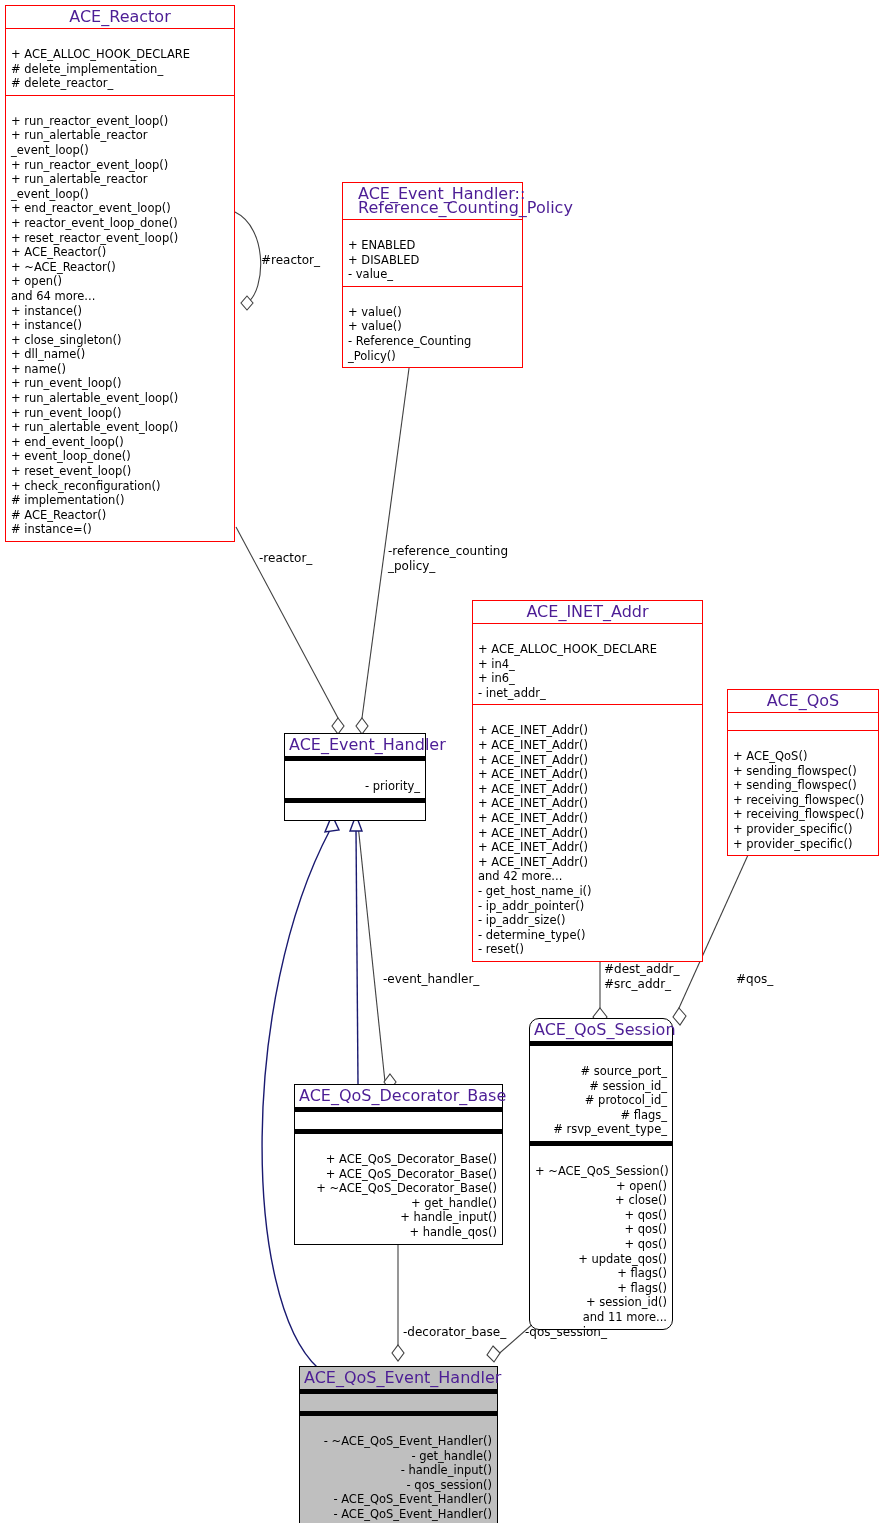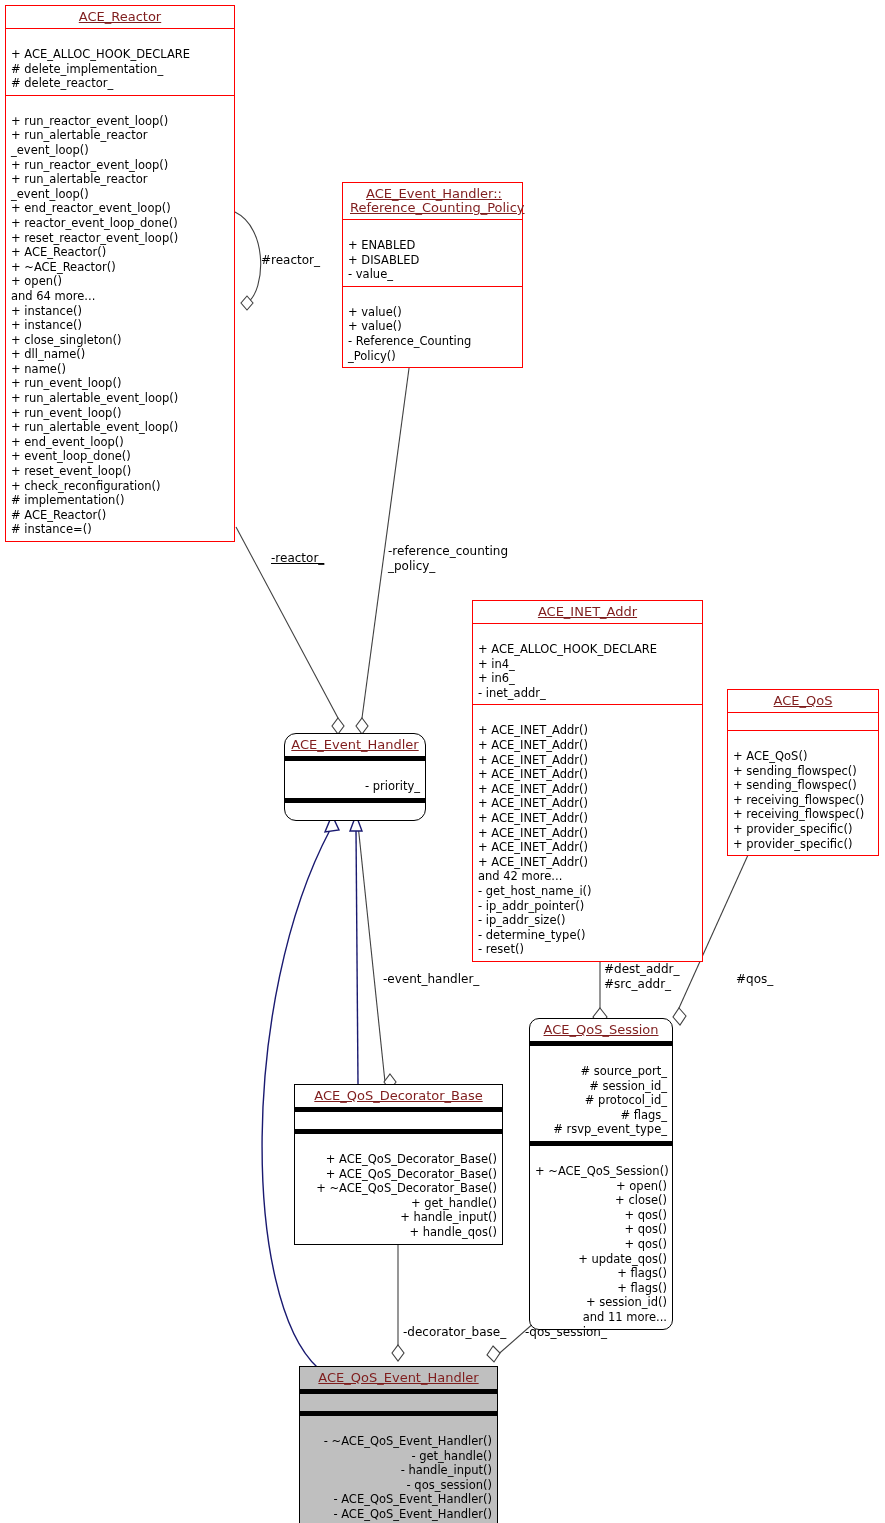--- a/index.html
+++ b/index.html
@@ -10,24 +10,23 @@
   }
   #stage{position:absolute;left:0;top:0;width:885px;height:1523px;}
   svg#edges{position:absolute;left:0;top:0;width:885px;height:1523px;overflow:visible;}
 
   .node{position:absolute;box-sizing:border-box;background:#fff;z-index:3;}
   .node.red{border:1px solid #ff0000;}
   .node.black{border:1px solid #000000;}
   .node.filled{background:#bfbfbf;}
 
   .n-title{
-    text-align:center;font-size:13px;color:#7f1d1d;
+    text-align:center;font-size:16px;color:#4c1d95;
     padding:4px 4px 4px 4px;line-height:14px;
     white-space:pre-line;
-    text-decoration:underline;
   }
   .n-sep-red{border-top:1px solid #ff0000;}
   .n-sep-black{border-top:5px solid #000000;text-align:right;}
 
   .n-sec{padding:18px 5px 4px 5px;}
   .n-sec ul{margin:0;padding:0;list-style:none;}
   .n-sec li{
     font-size:11.5px;line-height:14.6px;color:#000;white-space:pre;
   }
   .n-sec.empty{height:17px;padding:0;}
@@ -124,40 +123,40 @@
           <li>+ reset_event_loop()</li>
           <li>+ check_reconfiguration()</li>
           <li># implementation()</li>
           <li># ACE_Reactor()</li>
           <li># instance=()</li>
         </ul>
     </div>
   </div>
 
   <div class="node red" style="left:342px;top:182px;width:181px;">
-    <div class="n-title" style="text-align:center;padding-left:7px;">ACE_Event_Handler::
+    <div class="n-title" style="text-align:center;padding-left:7px;margin-left:8px;">ACE_Event_Handler::
 Reference_Counting_Policy</div>
     <div class="n-sec n-sep-red">
       <ul>
           <li>+ ENABLED</li>
           <li>+ DISABLED</li>
           <li>- value_</li>
         </ul>
     </div>
     <div class="n-sec n-sep-red">
       <ul>
           <li>+ value()</li>
           <li>+ value()</li>
           <li>- Reference_Counting</li>
           <li>_Policy()</li>
         </ul>
     </div>
   </div>
 
-  <div class="node black" style="left:284px;top:733px;width:142px;border-radius:12px;">
+  <div class="node black" style="left:284px;top:733px;width:142px;">
     <div class="n-title">ACE_Event_Handler</div>
     <div class="n-sec n-sep-black">
       <ul>
           <li>- priority_</li>
         </ul>
     </div>
     <div class="n-sec n-sep-black empty">
       <ul></ul>
     </div>
   </div>
@@ -269,21 +268,21 @@
           <li>- handle_input()</li>
           <li>- qos_session()</li>
           <li>- ACE_QoS_Event_Handler()</li>
           <li>- ACE_QoS_Event_Handler()</li>
         </ul>
     </div>
   </div>
 
   <div class="elabel" style="left:261px;top:253px;">#reactor_</div>
 
-  <div class="elabel" style="left:271px;top:551px;text-decoration:underline;">-reactor_</div>
+  <div class="elabel" style="left:259px;top:551px;">-reactor_</div>
 
   <div class="elabel center" style="left:388px;top:544px;">-reference_counting
 _policy_</div>
 
   <div class="elabel" style="left:383px;top:972px;">-event_handler_</div>
 
   <div class="elabel" style="left:604px;top:962px;">#dest_addr_
 #src_addr_</div>
 
   <div class="elabel" style="left:709px;top:972px;margin-left:27px;">#qos_</div>

